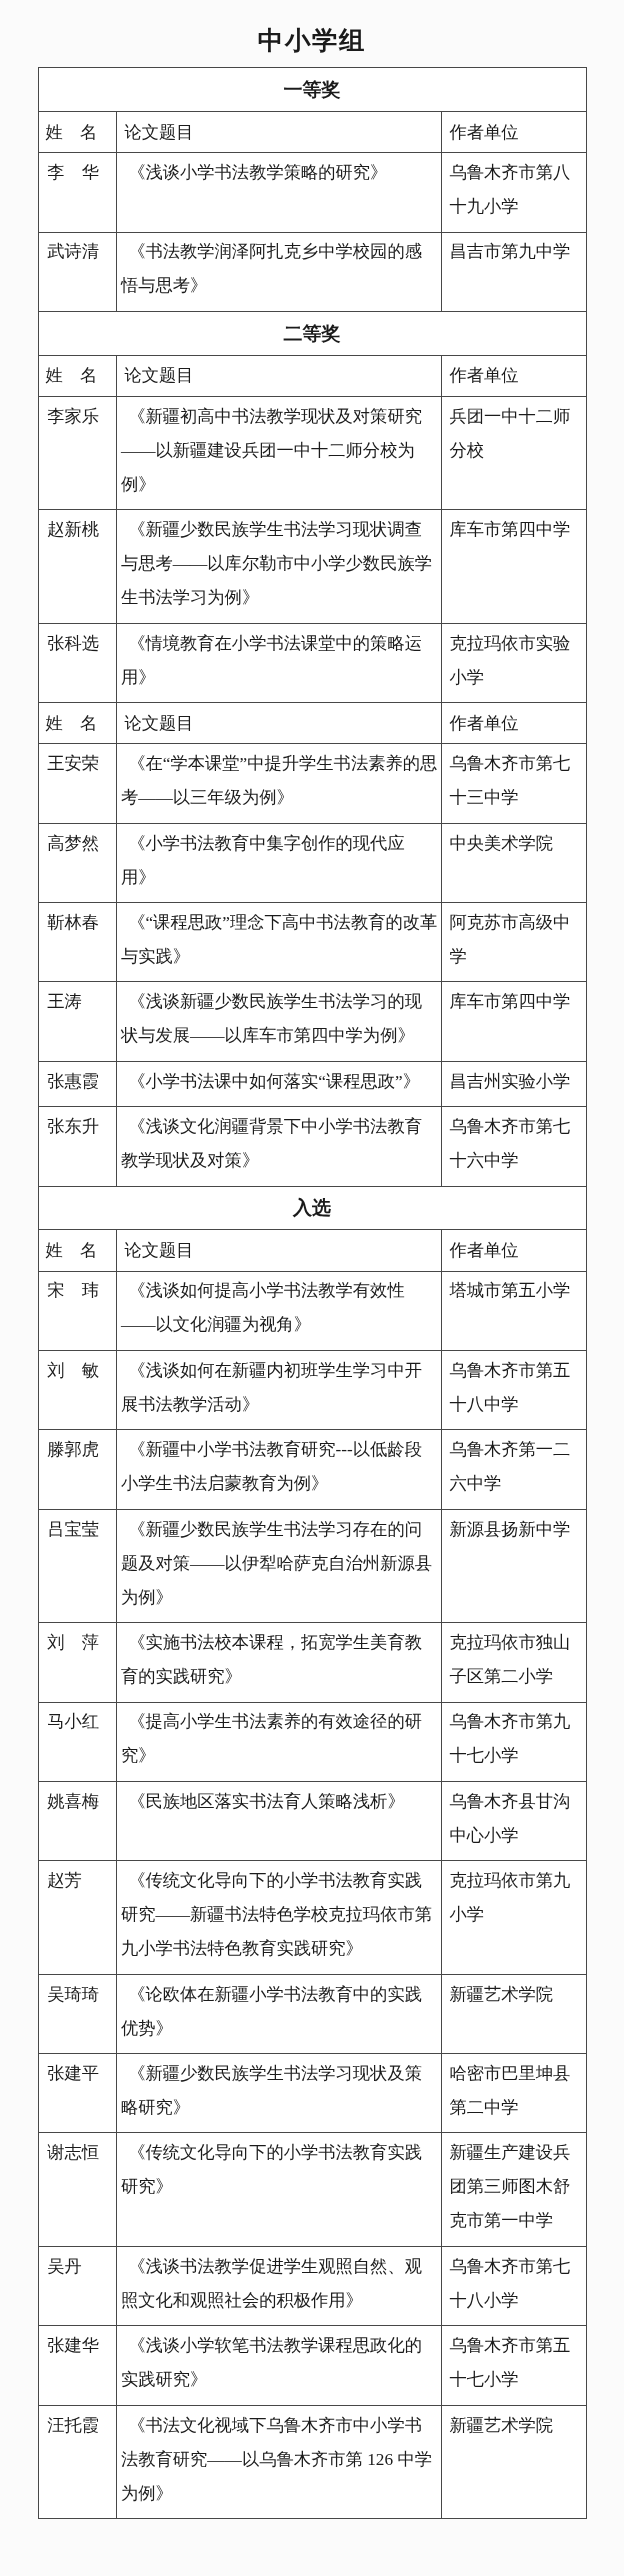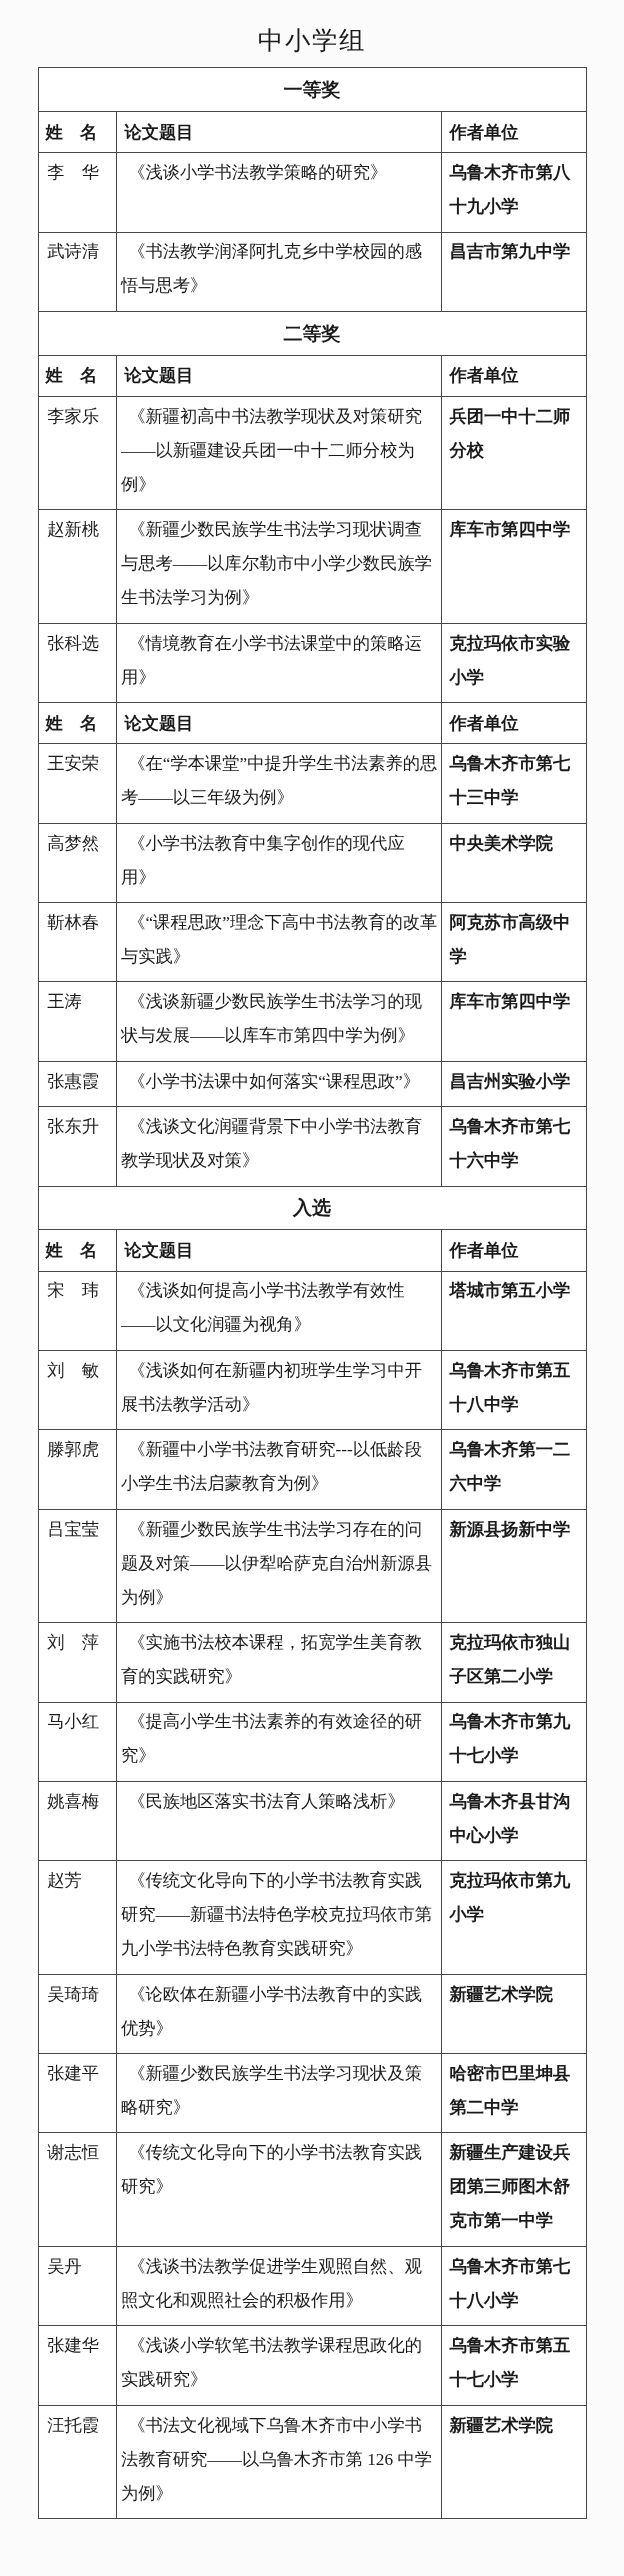--- a/index.html
+++ b/index.html
@@ -8,21 +8,21 @@
     background: #fbfbfb;
     color: #1b1b1b;
     font-family: "Liberation Serif", "DejaVu Serif", serif;
   }
   .page { width: 624px; }
   h1.page-title {
     margin: 0;
     padding: 24px 0 9.2px 0;
     text-align: center;
     font-size: 25.4px;
-    font-weight: 400;
+    font-weight: 700;
     letter-spacing: 1.7px;
   }
   table.awards {
     width: 549px;
     margin: 0 auto 21px auto;
     border-collapse: collapse;
     table-layout: fixed;
     background: #ffffff;
     border: 1.7px solid #3c3c3c;
   }
@@ -38,25 +38,24 @@
     text-align: center;
     vertical-align: middle;
     font-weight: 700;
     font-size: 19px;
     line-height: 25.4px;
     padding: 8.7px 0;
   }
   tr.head td {
     line-height: 31px;
     padding: 4.6px 2.3px 4.6px 7px;
-    font-weight: bold;
   }
   td.name  { padding: 2.9px 2.3px 7.5px 8.7px; }
   td.title { padding: 2.9px 2.3px 7.5px 3.5px; text-indent: 0.42em; }
-  td.unit  { padding: 2.9px 2.3px 7.5px 7px; font-weight: bold; }
+  td.unit  { padding: 2.9px 2.3px 7.5px 7px; }
 </style>
 </head>
 <body>
 
 <div class="page">
   <h1 class="page-title">中小学组</h1>
 
   <table class="awards">
     <colgroup>
       <col style="width:14.4%">

